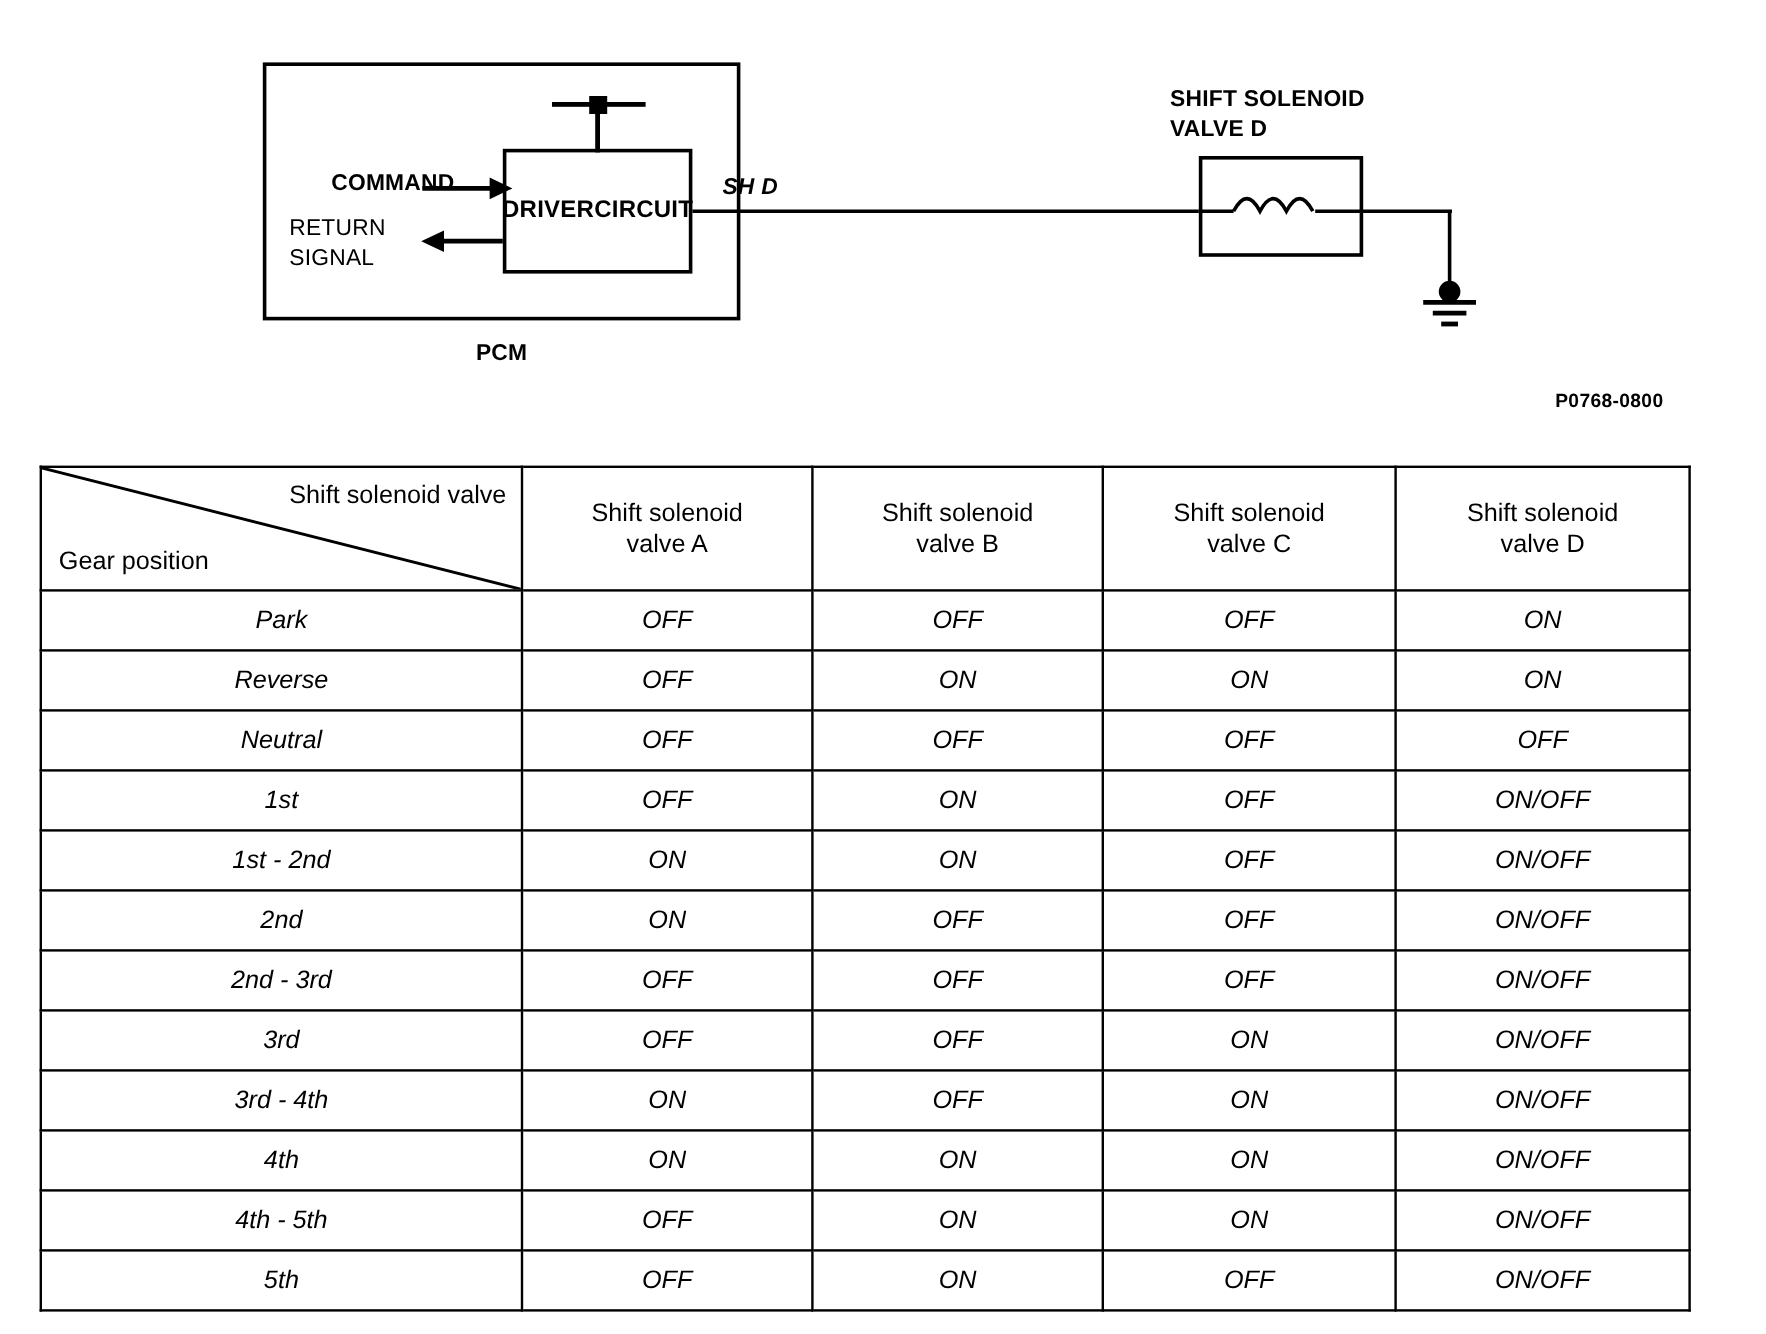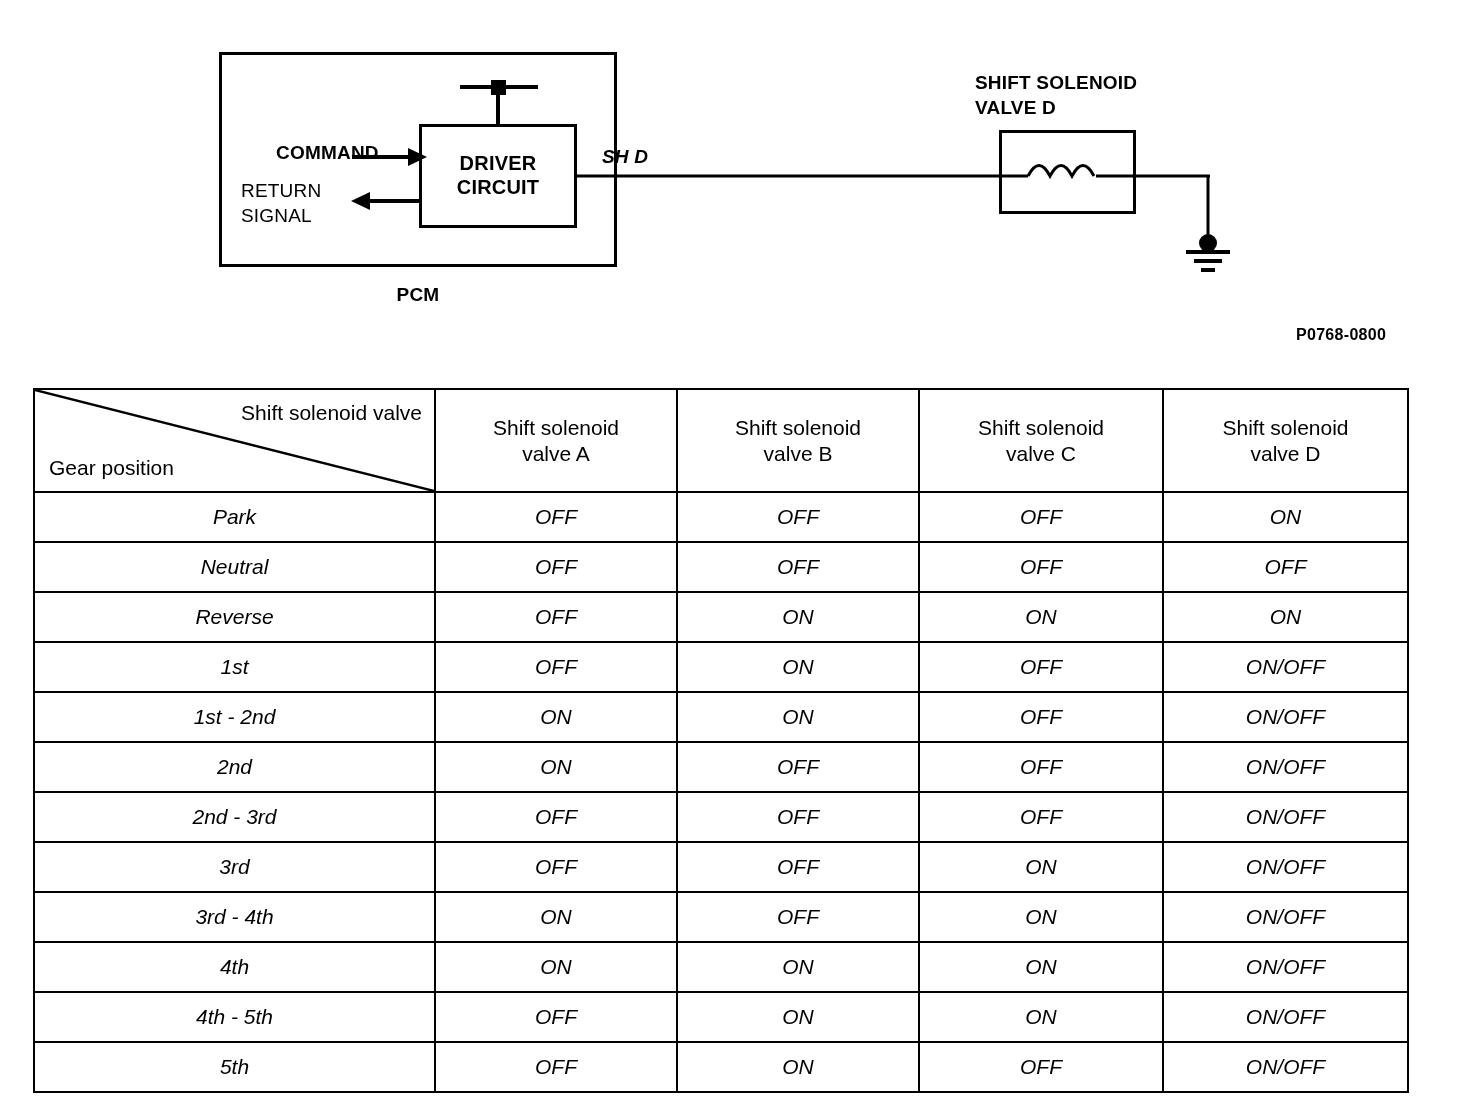--- a/index.html
+++ b/index.html
@@ -17,21 +17,21 @@
 
   .pcm-box {
     position: absolute; left: 219px; top: 52px;
     width: 398px; height: 215px;
     border: 3px solid #000;
   }
   .driver-box {
     position: absolute; left: 419px; top: 124px;
     width: 158px; height: 104px;
     border: 3px solid #000;
-    display: flex; flex-direction: column;
+    display: flex; flex-direction: row;
     align-items: center; justify-content: center;
     font-weight: bold; font-size: 20px; line-height: 1.18;
     letter-spacing: 0.2px;
   }
   .term-bar {
     position: absolute; left: 460px; top: 85px;
     width: 78px; height: 4px; background: #000;
   }
   .term-sq {
     position: absolute; left: 491px; top: 80px;
@@ -215,32 +215,32 @@
     </thead>
     <tbody id="tbody">
         <tr>
           <td>Park</td>
           <td>OFF</td>
           <td>OFF</td>
           <td>OFF</td>
           <td>ON</td>
         </tr>
         <tr>
+          <td>Reverse</td>
+          <td>OFF</td>
+          <td>ON</td>
+          <td>ON</td>
+          <td>ON</td>
+        </tr>
+        <tr>
           <td>Neutral</td>
           <td>OFF</td>
           <td>OFF</td>
           <td>OFF</td>
           <td>OFF</td>
-        </tr>
-        <tr>
-          <td>Reverse</td>
-          <td>OFF</td>
-          <td>ON</td>
-          <td>ON</td>
-          <td>ON</td>
         </tr>
         <tr>
           <td>1st</td>
           <td>OFF</td>
           <td>ON</td>
           <td>OFF</td>
           <td>ON/OFF</td>
         </tr>
         <tr>
           <td>1st - 2nd</td>

